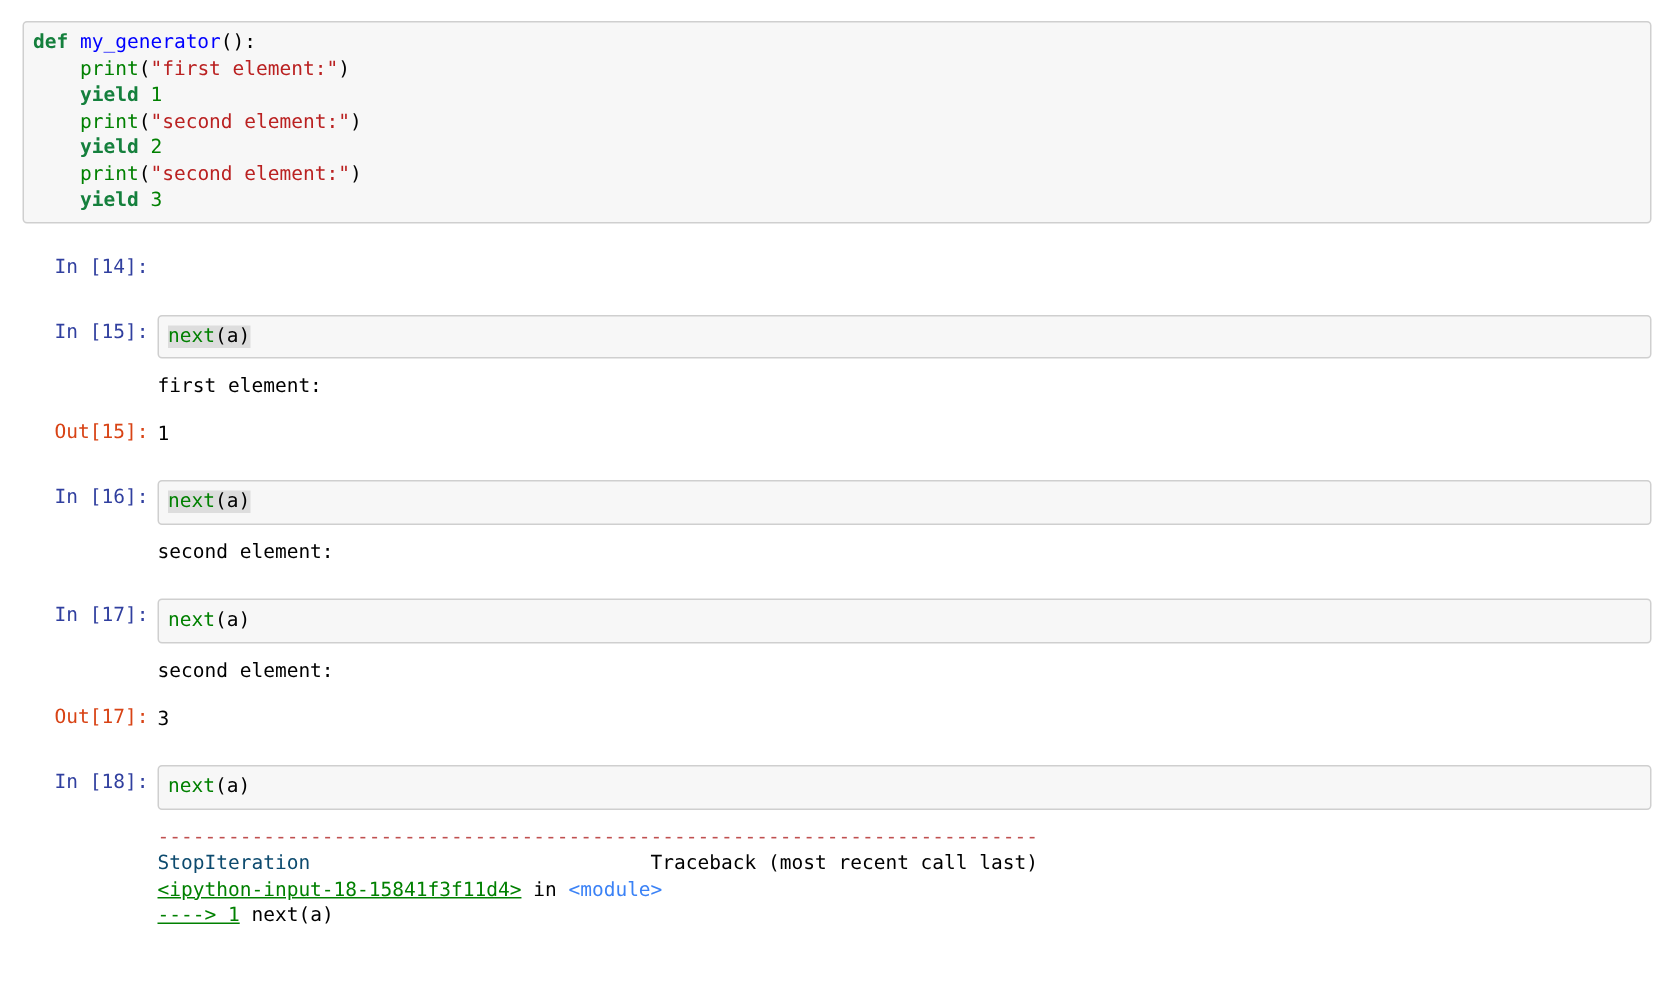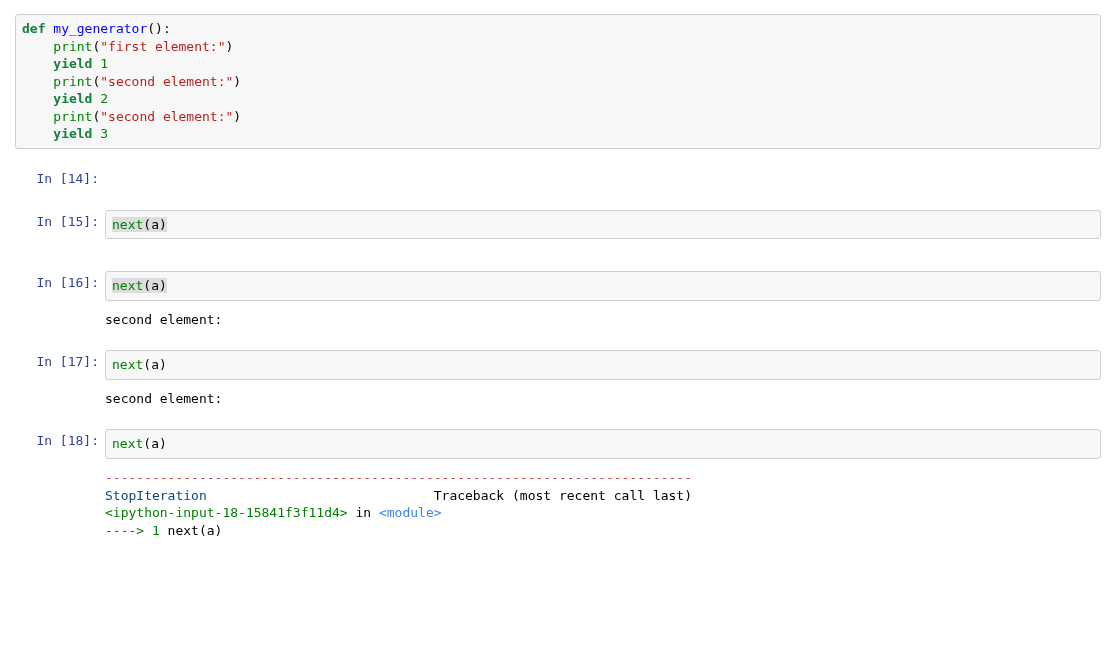--- a/index.html
+++ b/index.html
@@ -73,21 +73,21 @@
 .nf { color: #0000FF; } 
 .p { color: #000000; } 
 .nb { color: #008000; } 
 .s { color: #BA2121; }  
 .num { color: #008000; }
 .n { color: #000000; }
 
 .hl-bg { background: #dddddd; }
 .ansi-red-bright { color: #0c4a6e; }
 .ansi-cyan { color: #3b82f6; }
-.ansi-green { color: #008000; }
+.ansi-green { color: #008000; text-decoration: underline; }
 .ansi-dash { color: #C05050; }
 
 .cell-group { margin-bottom: 14px; }
 </style>
 </head>
 <body>
 
 <div class="cell-group">
   <div class="cell">
     <div class="content">
@@ -110,20 +110,29 @@
 
 <div class="cell-group">
   <div class="cell">
     <div class="prompt in">In [15]:</div>
     <div class="content">
       <div class="input-area"><span class="hl-bg"><span class="nb">next</span><span class="p">(</span><span class="n">a</span><span class="p">)</span></span></div>
     </div>
   </div>
   <div class="cell">
     <div class="prompt"></div>
+    <div class="content">
+      <div class="output-plain">first element:</div>
+    </div>
+  </div>
+  <div class="cell">
+    <div class="prompt out">Out[15]:</div>
+    <div class="content">
+      <div class="output-plain">1</div>
+    </div>
   </div>
 </div>
 
 <div class="cell-group">
   <div class="cell">
     <div class="prompt in">In [16]:</div>
     <div class="content">
       <div class="input-area"><span class="hl-bg"><span class="nb">next</span><span class="p">(</span><span class="n">a</span><span class="p">)</span></span></div>
     </div>
   </div>
@@ -141,20 +150,26 @@
     <div class="content">
       <div class="input-area"><span class="nb">next</span><span class="p">(</span><span class="n">a</span><span class="p">)</span></div>
     </div>
   </div>
   <div class="cell">
     <div class="prompt"></div>
     <div class="content">
       <div class="output-plain">second element:</div>
     </div>
   </div>
+  <div class="cell">
+    <div class="prompt out">Out[17]:</div>
+    <div class="content">
+      <div class="output-plain">3</div>
+    </div>
+  </div>
 </div>
 
 <div class="cell-group">
   <div class="cell">
     <div class="prompt in">In [18]:</div>
     <div class="content">
       <div class="input-area"><span class="nb">next</span><span class="p">(</span><span class="n">a</span><span class="p">)</span></div>
     </div>
   </div>
   <div class="cell">

